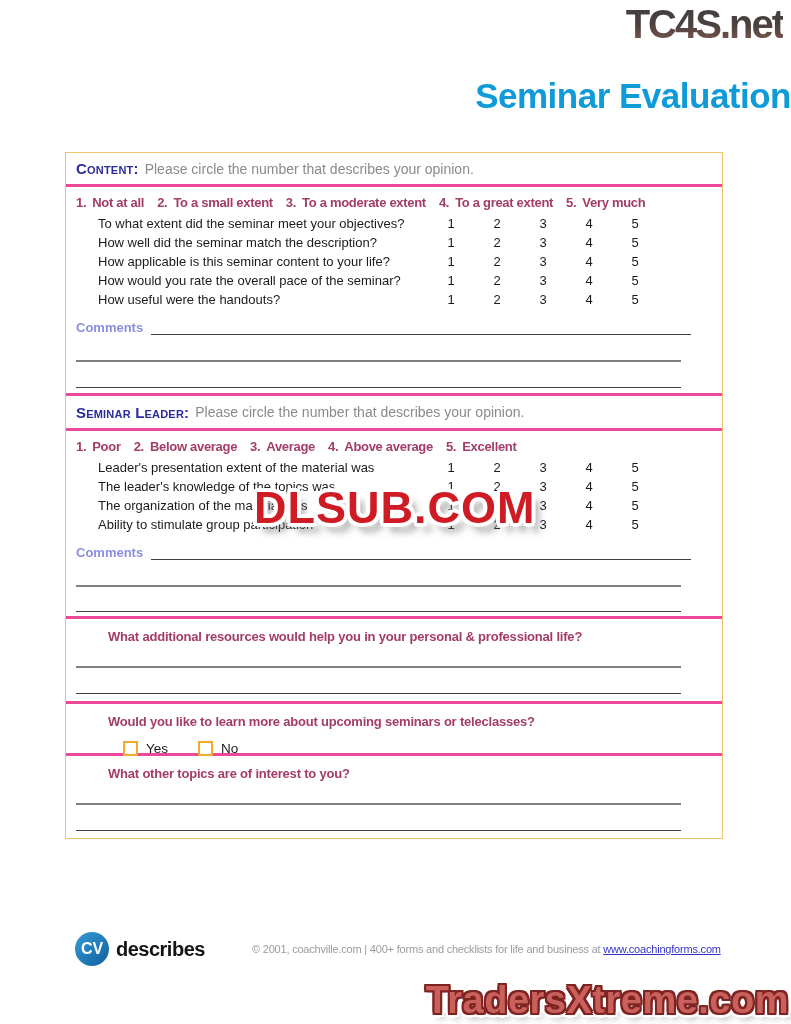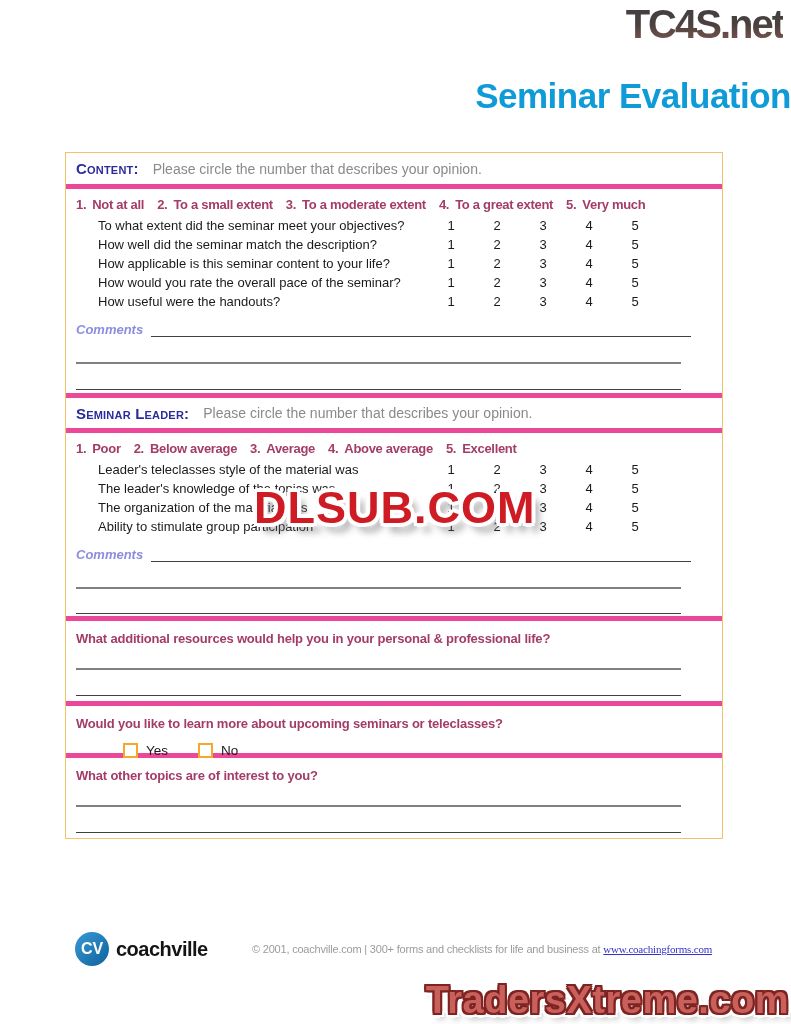--- a/index.html
+++ b/index.html
@@ -25,66 +25,66 @@
                          4px 6px 7px rgba(0,0,0,.35);}
 
   
   .title{position:absolute;top:76px;left:0;width:100%;text-align:right;
          font-size:35px;font-weight:bold;letter-spacing:-0.5px;color:#0f9bd7;}
 
   
   .form{position:absolute;left:65px;top:152px;width:658px;border:1px solid #f2c36b;
         box-sizing:border-box;font-size:13px;}
   .sec{box-sizing:border-box;padding:0 10px;}
-  .sec + .sec{border-top:5px solid #ec4899;}
-  .sec-hdr{display:flex;align-items:center;gap:14px;}
+  .sec + .sec{border-top:3px solid #ec4899;}
+  .sec-hdr{display:flex;align-items:center;gap:6px;}
   .sec-label{font-weight:bold;font-variant:small-caps;font-size:15px;color:#2b2b9b;letter-spacing:0.2px;}
   .sec-instr{color:#8a8a8a;font-size:14px;}
   .h-content-hdr{height:31px;}
   .h-content-body{height:209px;}
   .h-leader-hdr{height:35px;}
   .h-leader-body{height:188px;}
   .h-resources{height:85px;}
   .h-tele{height:52px;}
   .h-topics{height:85px;}
   .h-schedule{height:46px;}
 
   .scale-row{padding-top:8px;font-weight:bold;color:#a33c68;letter-spacing:-0.3px;white-space:nowrap;}
   .scale-item{margin-right:13px;}
   .sn{margin-right:6px;}
 
   .q-row{display:flex;align-items:center;height:19px;margin-left:22px;}
   .q-rows{margin-top:4px;}
   .qtext{flex:0 0 330px;color:#1a1a1a;}
   .num{display:inline-block;width:46px;text-align:center;color:#1a1a1a;}
 
-  .comments{display:flex;align-items:flex-end;margin-top:10px;font-style:italic;}
+  .comments{display:flex;align-items:flex-end;margin-top:10px;}
   .comments-label{font-weight:bold;color:#8d8de0;margin-right:8px;}
   .comments-line{flex:0 0 auto;width:540px;border-bottom:1px solid #404040;height:15px;}
   .wline{width:605px;height:0;border-bottom:1px solid #404040;}
   .wline.thick{border-bottom:2px solid #808080;}
   .mt25{margin-top:25px;}
   .mt24{margin-top:24px;}
   .mt22{margin-top:22px;}
   .mt12{margin-top:12px;}
 
-  .q-head{padding-top:10px;font-weight:bold;color:#a33c68;letter-spacing:-0.2px;}
+  .q-head{padding-top:10px;font-weight:bold;color:#a33c68;letter-spacing:-0.2px;margin-left:32px;}
   .cb-row{display:flex;align-items:center;margin-top:12px;margin-left:47px;}
   .cbx{display:inline-block;width:11px;height:11px;border:2px solid #f5a92c;background:#fff;}
   .cb-label{margin-left:8px;margin-right:30px;font-size:13.5px;color:#1a1a1a;}
 
   
   .footer{position:absolute;left:0;top:932px;width:100%;height:50px;}
   .logo{position:absolute;left:75px;top:0;display:flex;align-items:center;}
   .cv-badge{width:34px;height:34px;border-radius:50%;display:flex;align-items:center;justify-content:center;
             background:linear-gradient(135deg,#2f8fcb 20%,#10619b 100%);
             color:#fff;font-weight:bold;font-size:16px;}
   .logo-word{margin-left:7px;font-size:20px;font-weight:bold;color:#141414;letter-spacing:-0.5px;}
   .copyright{position:absolute;left:252px;top:11px;font-size:11px;color:#9b9b9b;letter-spacing:-0.2px;white-space:nowrap;}
-  .copyright a{color:#3333cc;text-decoration:underline;font-family:Liberation Serif, serif;}
+  .copyright a{color:#3333cc;text-decoration:underline;}
 </style>
 </head>
 <body>
 
 <div class="page">
 
   <div class="wm-top">TC4S.net</div>
 
   <div class="title">Seminar Evaluation</div>
 
@@ -129,21 +129,21 @@
 
     <div class="sec sec-hdr h-leader-hdr">
       <span class="sec-label">Seminar Leader:</span>
       <span class="sec-instr">Please circle the number that describes your opinion.</span>
     </div>
 
     <div class="sec h-leader-body">
       <div class="scale-row"><span class="scale-item"><span class="sn">1.</span><span>Poor</span></span><span class="scale-item"><span class="sn">2.</span><span>Below average</span></span><span class="scale-item"><span class="sn">3.</span><span>Average</span></span><span class="scale-item"><span class="sn">4.</span><span>Above average</span></span><span class="scale-item"><span class="sn">5.</span><span>Excellent</span></span></div>
       <div class="q-rows">
         <div class="q-row">
-          <span class="qtext">Leader's teleclasses style of the material was</span>
+          <span class="qtext">Leader's presentation extent of the material was</span>
             <span><span class="num">1</span><span class="num">2</span><span class="num">3</span><span class="num">4</span><span class="num">5</span></span>
         </div>
         <div class="q-row">
           <span class="qtext">The leader's knowledge of the topics was</span>
             <span><span class="num">1</span><span class="num">2</span><span class="num">3</span><span class="num">4</span><span class="num">5</span></span>
         </div>
         <div class="q-row">
           <span class="qtext">The organization of the material was</span>
             <span><span class="num">1</span><span class="num">2</span><span class="num">3</span><span class="num">4</span><span class="num">5</span></span>
         </div>
@@ -183,22 +183,22 @@
     </div>
 
 
   </div>
 
   <div class="wm-center">DLSUB.COM</div>
 
   <div class="footer">
     <div class="logo">
       <span class="cv-badge">CV</span>
-      <span class="logo-word">coachville</span>
+      <span class="logo-word">describes</span>
     </div>
     <div class="copyright">
-      <span>© 2001, coachville.com | 300+ forms and checklists for life and business at </span><a href="#">www.coachingforms.com</a>
+      <span>© 2001, coachville.com | 400+ forms and checklists for life and business at </span><a href="#">www.coachingforms.com</a>
     </div>
   </div>
 
   <div class="wm-bottom">TradersXtreme.com</div>
 
 </div>
 
 </body></html>

